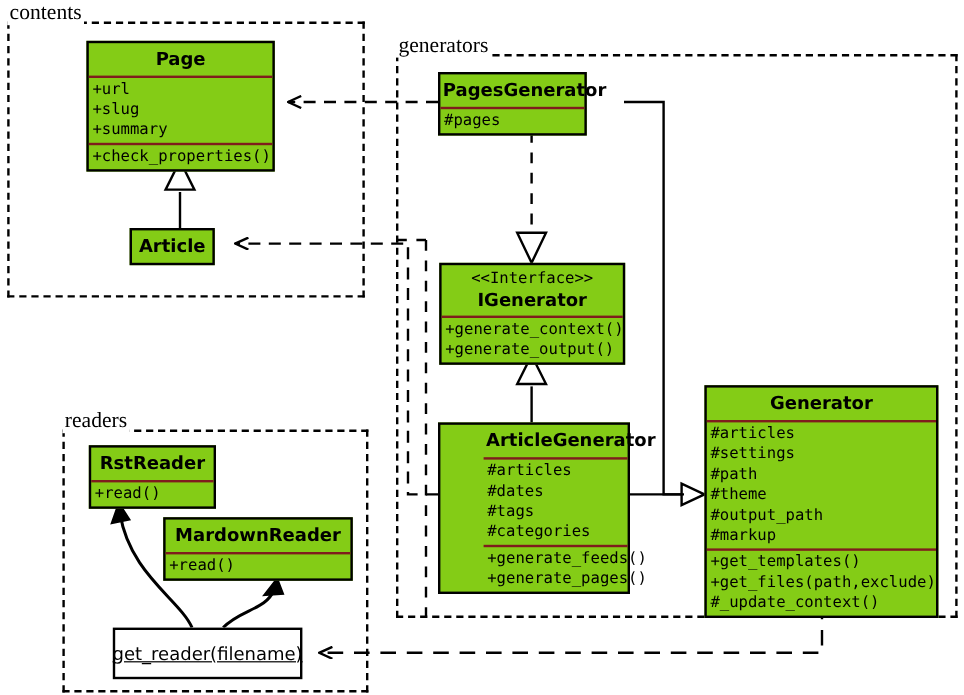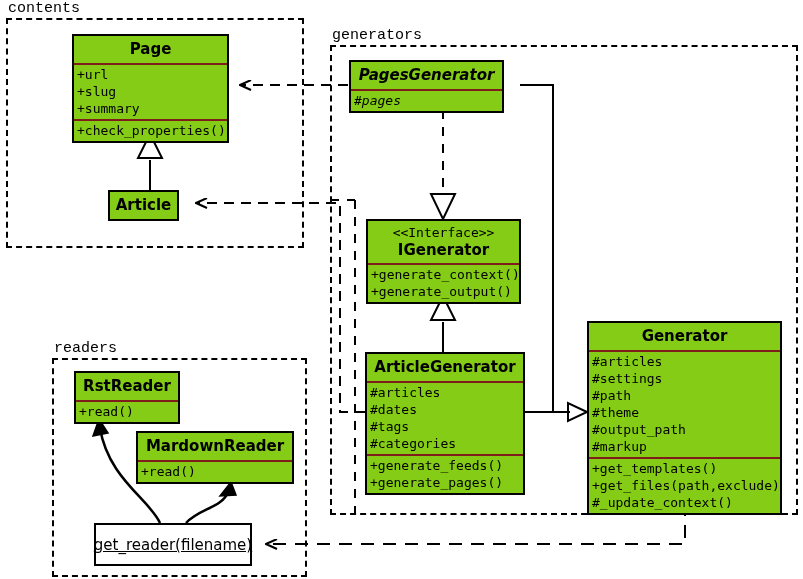--- a/index.html
+++ b/index.html
@@ -25,22 +25,22 @@
   }
   
   .pkg {
     position: absolute;
     box-sizing: border-box;
     border: 2px dashed #000;
     background: transparent;
   }
   .pkg-label {
     position: absolute;
-    font-family: Liberation Mono, monospace;
-    font-size: 15px;
+    font-family: Liberation Serif, serif;
+    font-size: 18px;
     color: #000;
     background: #ffffff;
     padding: 0 2px;
     white-space: nowrap;
   }
   
   .uml {
     position: absolute;
     box-sizing: border-box;
     border: 2px solid #000;
@@ -179,39 +179,39 @@
     </div>
     <div class="compartment sep">
       <div class="row">+check_properties()</div>
     </div>
   </div>
 
   <div class="uml" style="left:108px; top:190px; width:71px;">
     <div class="name">Article</div>
   </div>
 
-  <div class="uml" style="left:349px; top:60px; width:155px;font-style:italic;">
+  <div class="uml" style="left:365px; top:60px; width:124px;">
     <div class="name">PagesGenerator</div>
     <div class="compartment sep">
       <div class="row">#pages</div>
     </div>
   </div>
 
   <div class="uml" style="left:366px; top:219px; width:155px;">
     <div class="name" style="padding:3px 2px 4px 2px;">
       <span class="stereo">&lt;&lt;Interface&gt;&gt;</span>
       <span>IGenerator</span>
     </div>
     <div class="compartment sep">
       <div class="row">+generate_context()</div>
       <div class="row">+generate_output()</div>
     </div>
   </div>
 
-  <div class="uml" style="left:365px; top:352px; width:160px;">
+  <div class="uml" style="left:365px; top:352px; width:160px;padding-left:36px;">
     <div class="name">ArticleGenerator</div>
     <div class="compartment sep">
       <div class="row">#articles</div>
       <div class="row">#dates</div>
       <div class="row">#tags</div>
       <div class="row">#categories</div>
     </div>
     <div class="compartment sep">
       <div class="row">+generate_feeds()</div>
       <div class="row">+generate_pages()</div>

